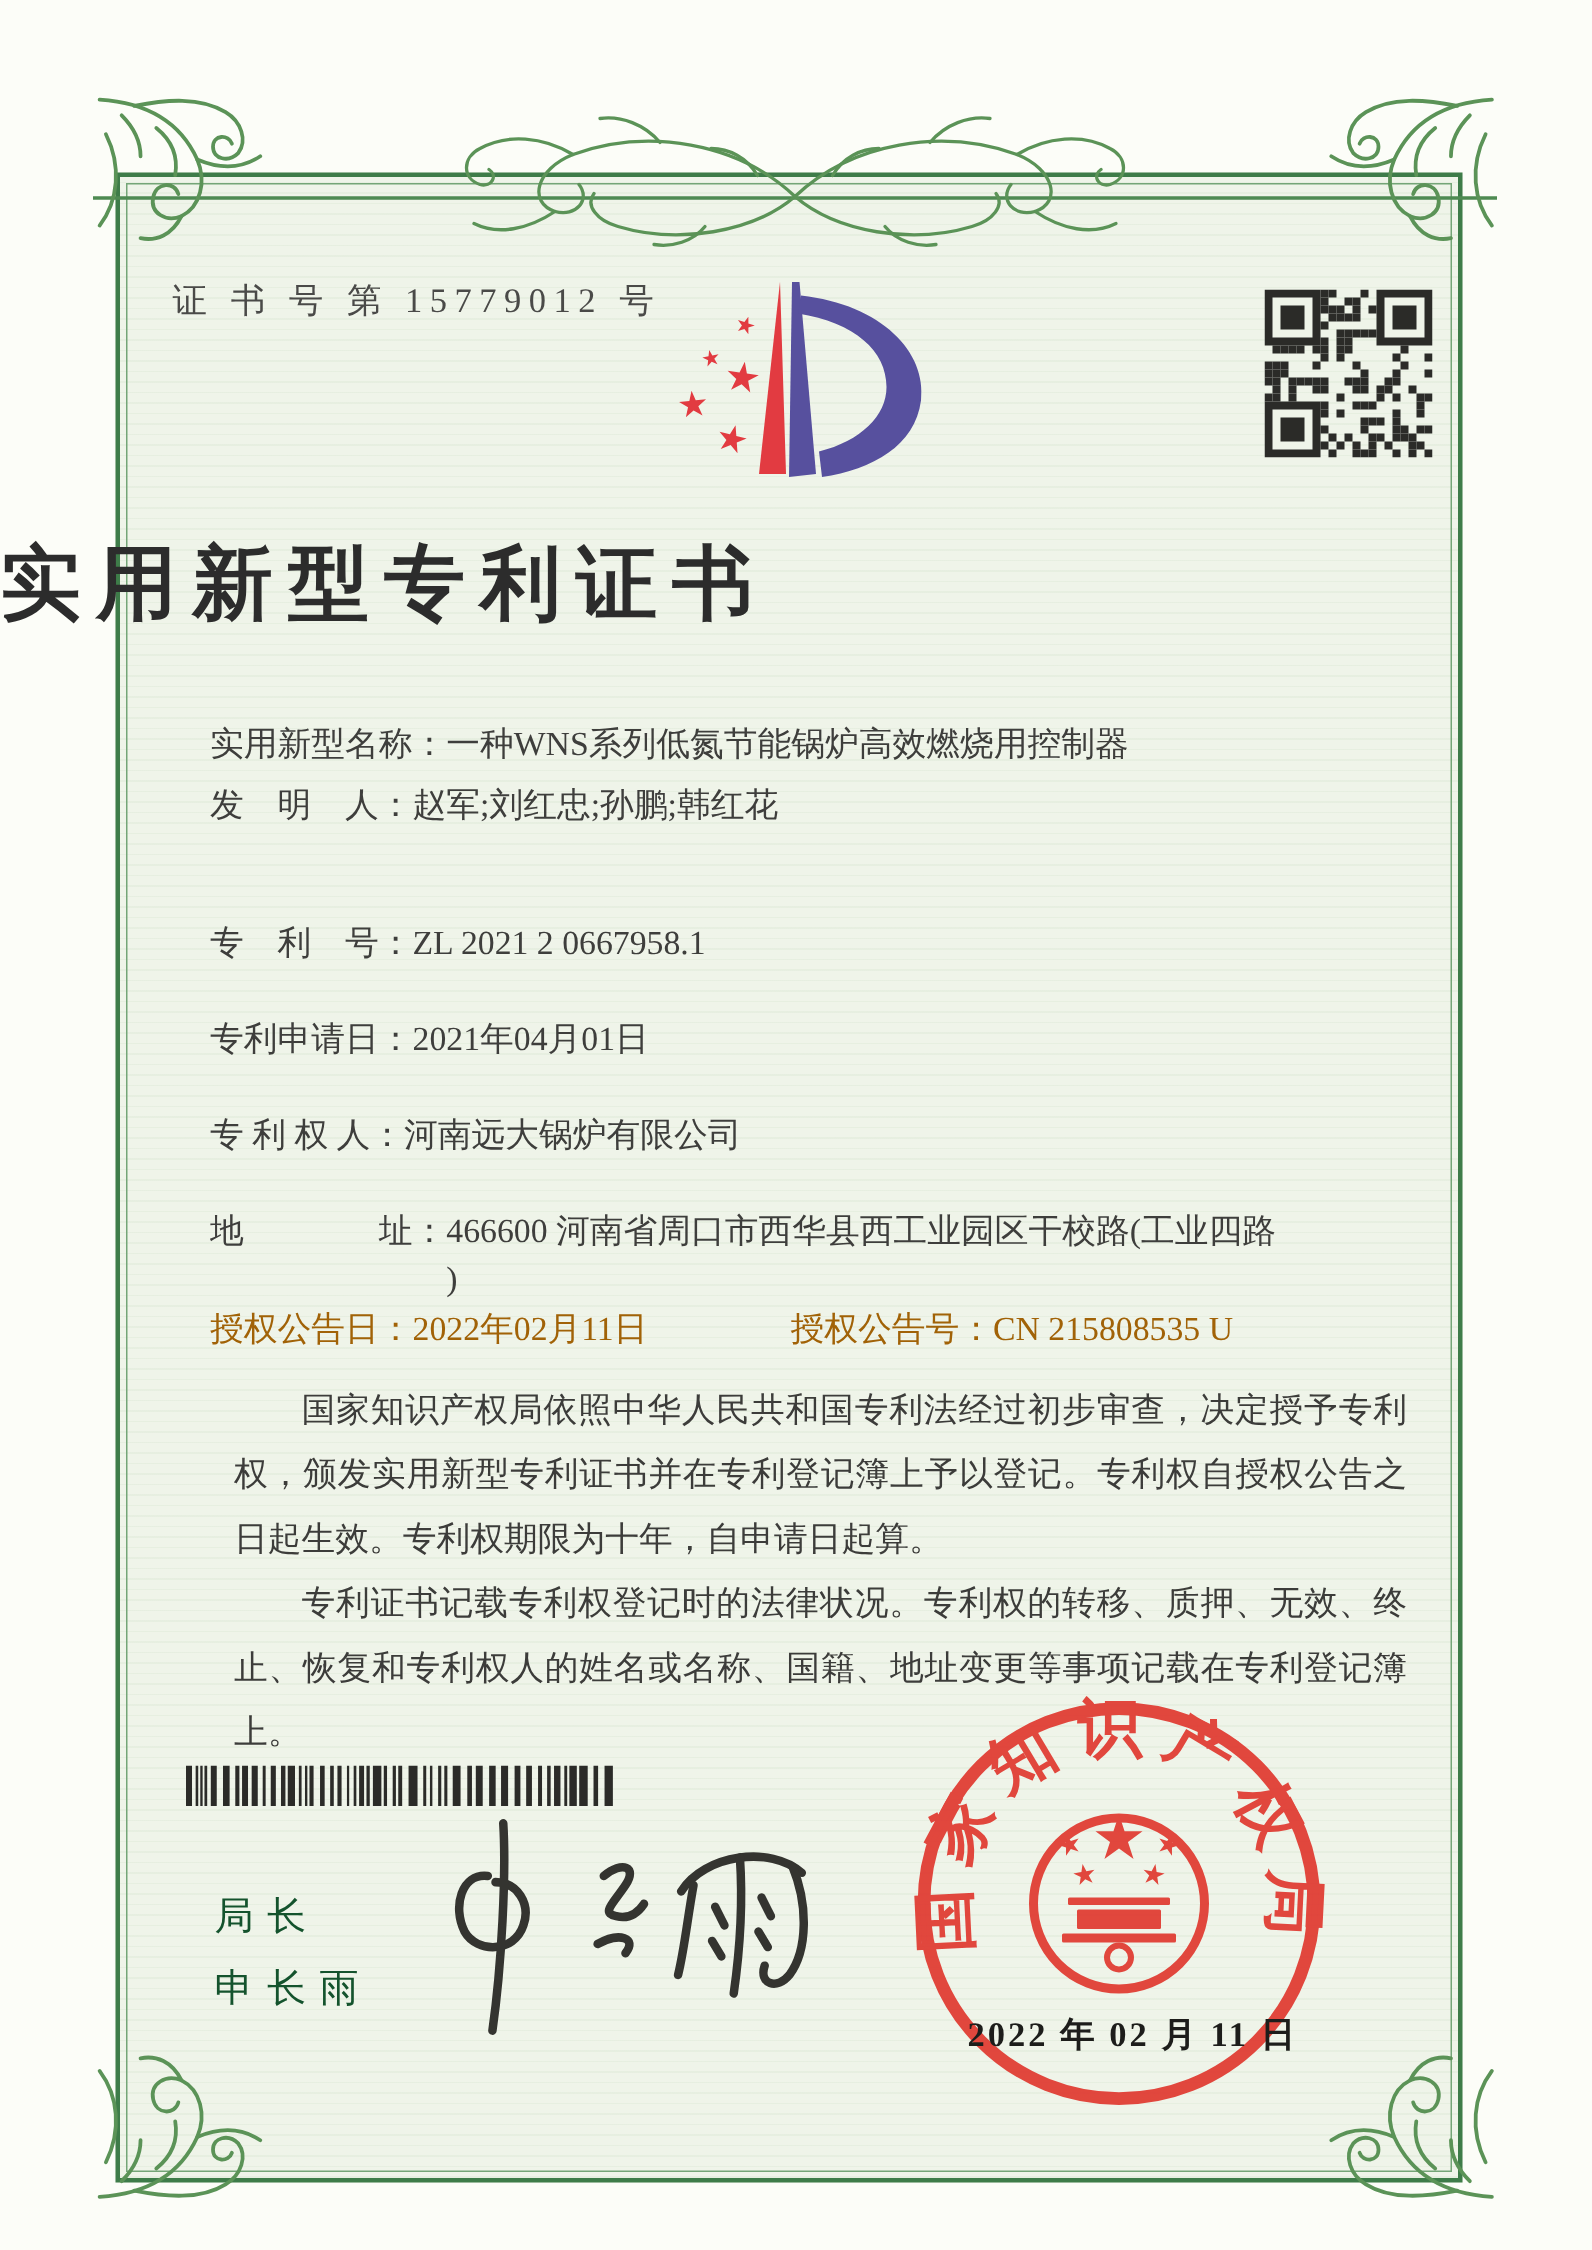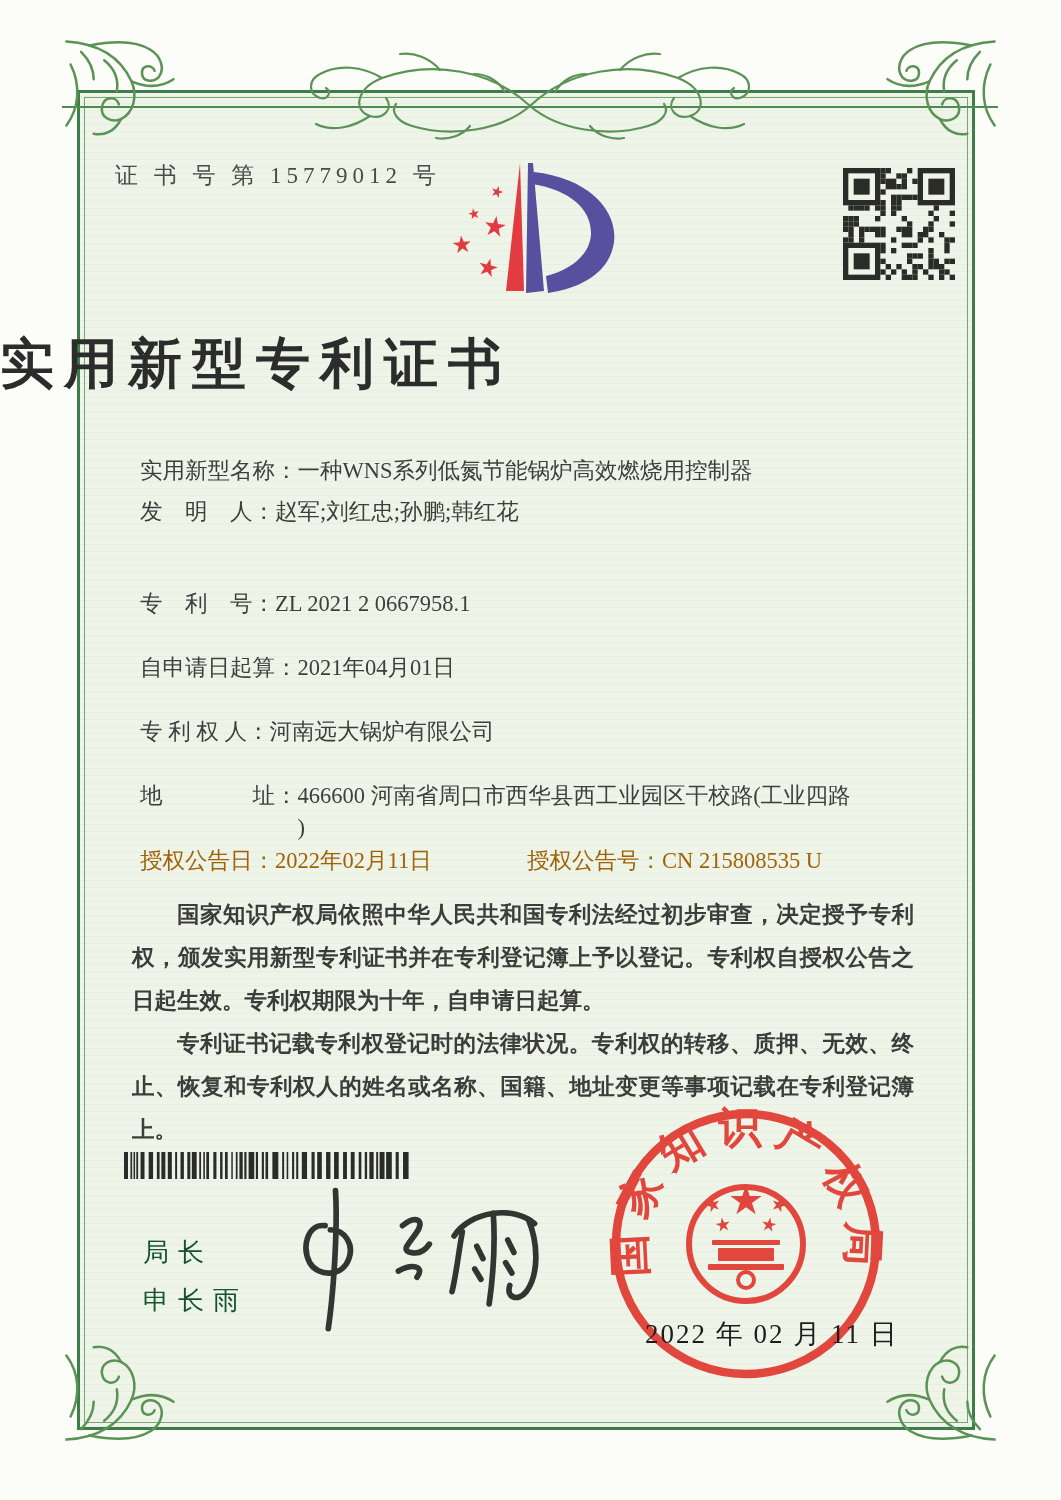--- a/index.html
+++ b/index.html
@@ -2,21 +2,21 @@
 <html><head>
 <meta charset="utf-8">
 <style>
   html,body{margin:0;padding:0;}
   body{
     width:1061px;height:1500px;position:relative;overflow:hidden;
     background:#fcfdf8;
     font-family:"Liberation Serif","DejaVu Serif",serif;
     color:#3d3d3d;
   }
-  .page{position:absolute;inset:0;}
+  .page{position:absolute;inset:0;margin-top:25px;}
   
   .ornaments{position:absolute;left:0;top:0;width:1061px;height:1500px;pointer-events:none;z-index:4;}
   
   .frame{
     position:absolute;left:77px;top:90px;width:898px;height:1340px;
     border:3px solid #3e7c49;box-sizing:border-box;
     background:#eff4e9;
     background-image:repeating-linear-gradient(0deg, rgba(156,192,148,0.10) 0 1px, rgba(0,0,0,0) 1px 7px);
     z-index:1;
   }
@@ -31,29 +31,29 @@
   .title{
     position:absolute;left:0;top:328px;width:1061px;margin:0;text-align:left;
     font-size:54px;font-weight:bold;letter-spacing:10px;color:#2c2c2c;z-index:2;
     font-family:"Liberation Serif","DejaVu Serif",serif;
   }
   .field-row{position:absolute;left:140px;width:800px;font-size:22.5px;line-height:32px;color:#3e3e3c;z-index:2;}
   .flabel{display:inline-block;white-space:pre;vertical-align:top;}
   .fvalue{display:inline-block;max-width:630px;white-space:pre-wrap;vertical-align:top;}
   .grant-row{position:absolute;left:140px;top:845px;width:800px;font-size:22.5px;color:#a16207;z-index:2;}
   .grant-no{position:absolute;left:387px;top:0;white-space:nowrap;}
-  .paras{position:absolute;left:132px;top:893px;width:782px;z-index:2;font-weight:bold;}
+  .paras{position:absolute;left:156px;top:893px;width:782px;z-index:2;}
   .paras p{margin:0;font-size:22.5px;line-height:43px;text-indent:2em;text-align:justify;color:#3c3c3a;}
   .barcode{position:absolute;left:124px;top:1152px;width:290px;height:27px;z-index:2;}
   .official{position:absolute;left:143px;top:1228px;z-index:2;
     font-family:"Liberation Sans","DejaVu Sans",sans-serif;color:#14532d;}
   .official div{font-size:26px;letter-spacing:9px;line-height:48px;}
   .signature{position:absolute;left:278px;top:1172px;width:280px;height:165px;z-index:3;}
   .seal{position:absolute;left:606px;top:1104px;width:280px;height:280px;z-index:2;opacity:0.93;}
-  .seal-date{position:absolute;left:645px;top:1316px;font-size:27px;letter-spacing:2px;color:#1d1d1b;z-index:5;white-space:nowrap;}
+  .seal-date{position:absolute;left:645px;top:1316px;font-size:23px;letter-spacing:2px;color:#1d1d1b;z-index:5;white-space:nowrap;font-weight:bold;}
   .page-num{position:absolute;left:0;top:1388px;width:1061px;text-align:center;font-size:20px;letter-spacing:3px;color:#45453f;z-index:2;}
   .back-note{position:absolute;left:0;top:1454px;width:1061px;text-align:center;font-size:22px;letter-spacing:5px;color:#3f3f3b;z-index:2;}
 </style>
 </head>
 <body>
 
 <div class="page">
 
   <svg class="ornaments" viewBox="0 0 1061 1500">
     <defs>
@@ -247,21 +247,21 @@
   <div class="field-row" style="top:455px">
     <span class="flabel">实用新型名称：</span><span class="fvalue">一种WNS系列低氮节能锅炉高效燃烧用控制器</span>
   </div>
   <div class="field-row" style="top:496px">
     <span class="flabel">发　明　人：</span><span class="fvalue">赵军;刘红忠;孙鹏;韩红花</span>
   </div>
   <div class="field-row" style="top:588px">
     <span class="flabel">专　利　号：</span><span class="fvalue">ZL 2021 2 0667958.1</span>
   </div>
   <div class="field-row" style="top:652px">
-    <span class="flabel">自申请日起算：</span><span class="fvalue">2021年04月01日</span>
+    <span class="flabel">专利申请日：</span><span class="fvalue">2021年04月01日</span>
   </div>
   <div class="field-row" style="top:716px">
     <span class="flabel">专 利 权 人：</span><span class="fvalue">河南远大锅炉有限公司</span>
   </div>
   <div class="field-row" style="top:780px">
     <span class="flabel">地　　　　址：</span><span class="fvalue">466600 河南省周口市西华县西工业园区干校路(工业四路
 )</span>
   </div>
 
   <div class="grant-row">

